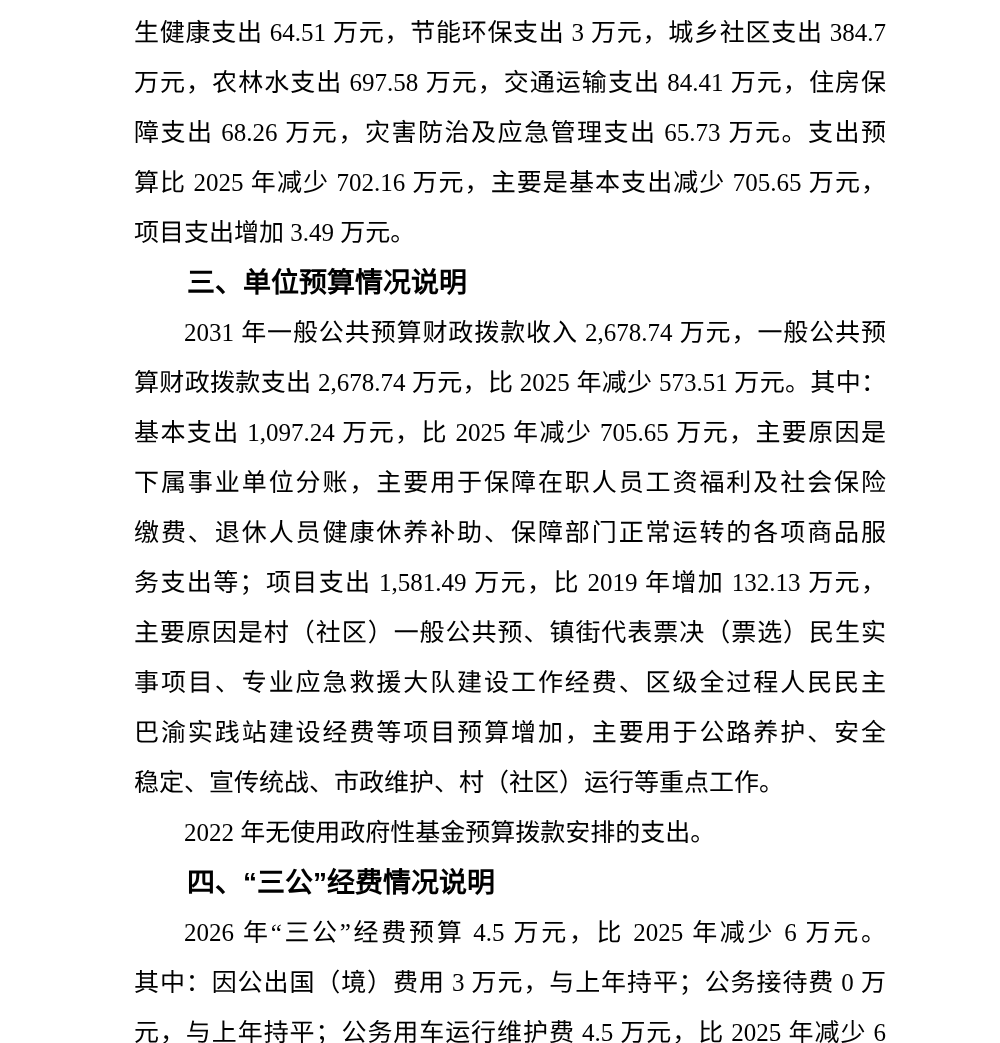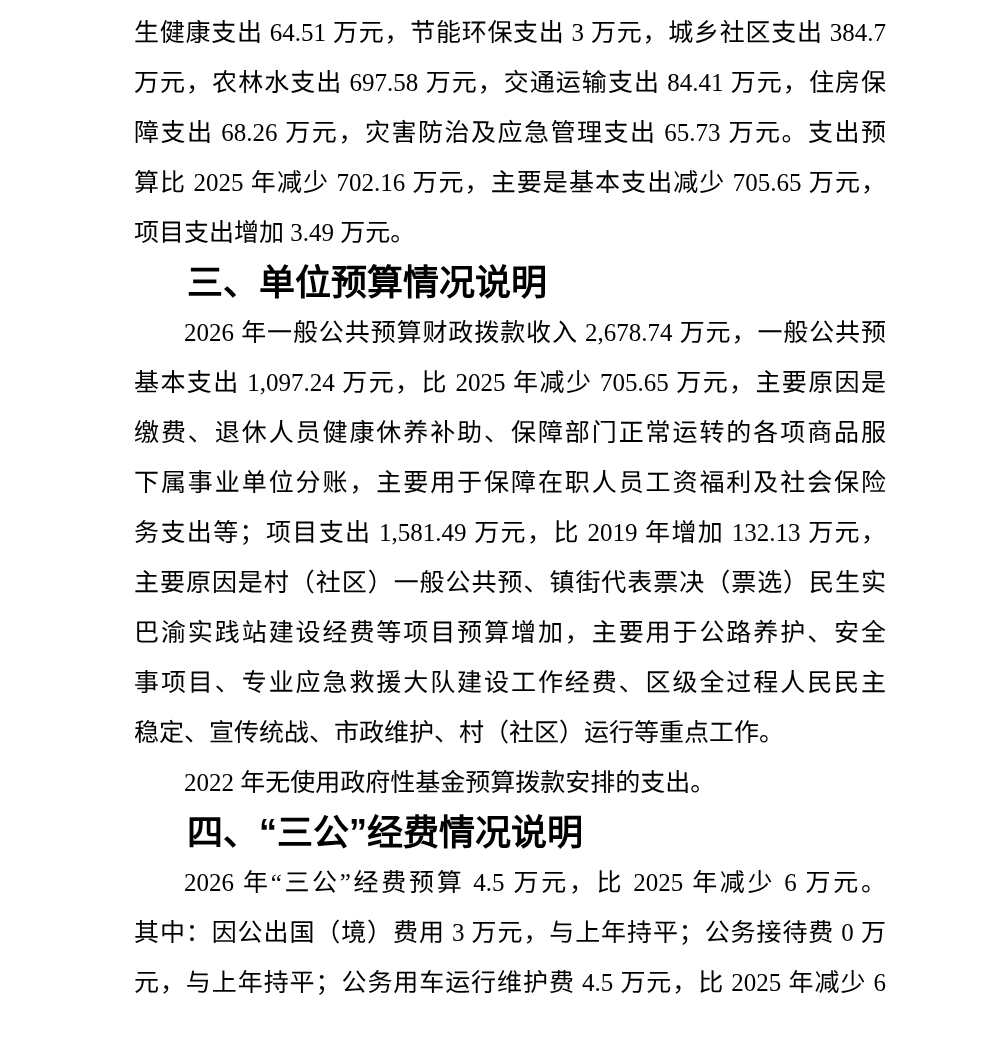--- a/index.html
+++ b/index.html
@@ -34,44 +34,45 @@
   }
   .ln.first {
     padding-left: 50px;
   }
   .ln.last {
     text-align-last: left;
   }
   .ln.heading {
     font-family: "Liberation Sans", "DejaVu Sans", sans-serif;
     font-weight: 700;
-    font-size: 36px;
+    font-size: 28px;
     text-align-last: left;
     padding-left: 53px;
   }
 </style>
 </head>
 <body>
 
 <div class="page">
   <div class="textblock">
     <div class="ln">生健康支出 64.51 万元，节能环保支出 3 万元，城乡社区支出 384.7</div>
     <div class="ln">万元，农林水支出 697.58 万元，交通运输支出 84.41 万元，住房保</div>
     <div class="ln">障支出 68.26 万元，灾害防治及应急管理支出 65.73 万元。支出预</div>
     <div class="ln">算比 2025 年减少 702.16 万元，主要是基本支出减少 705.65 万元，</div>
     <div class="ln last">项目支出增加 3.49 万元。</div>
     <div class="ln heading">三、单位预算情况说明</div>
-    <div class="ln first">2026 年一般公共预算财政拨款收入 2,678.74 万元，一般公共预</div>
+    <div class="ln first">2031 年一般公共预算财政拨款收入 2,678.74 万元，一般公共预</div>
+    <div class="ln">算财政拨款支出 2,678.74 万元，比 2025 年减少 573.51 万元。其中：</div>
     <div class="ln">基本支出 1,097.24 万元，比 2025 年减少 705.65 万元，主要原因是</div>
+    <div class="ln">下属事业单位分账，主要用于保障在职人员工资福利及社会保险</div>
     <div class="ln">缴费、退休人员健康休养补助、保障部门正常运转的各项商品服</div>
-    <div class="ln">下属事业单位分账，主要用于保障在职人员工资福利及社会保险</div>
     <div class="ln">务支出等；项目支出 1,581.49 万元，比 2019 年增加 132.13 万元，</div>
     <div class="ln">主要原因是村（社区）一般公共预、镇街代表票决（票选）民生实</div>
+    <div class="ln">事项目、专业应急救援大队建设工作经费、区级全过程人民民主</div>
     <div class="ln">巴渝实践站建设经费等项目预算增加，主要用于公路养护、安全</div>
-    <div class="ln">事项目、专业应急救援大队建设工作经费、区级全过程人民民主</div>
     <div class="ln last">稳定、宣传统战、市政维护、村（社区）运行等重点工作。</div>
     <div class="ln first last">2022 年无使用政府性基金预算拨款安排的支出。</div>
     <div class="ln heading">四、“三公”经费情况说明</div>
     <div class="ln first">2026 年“三公”经费预算 4.5 万元，比 2025 年减少 6 万元。</div>
     <div class="ln">其中：因公出国（境）费用 3 万元，与上年持平；公务接待费 0 万</div>
     <div class="ln">元，与上年持平；公务用车运行维护费 4.5 万元，比 2025 年减少 6</div>
   </div>
 </div>
 
 </body></html>

